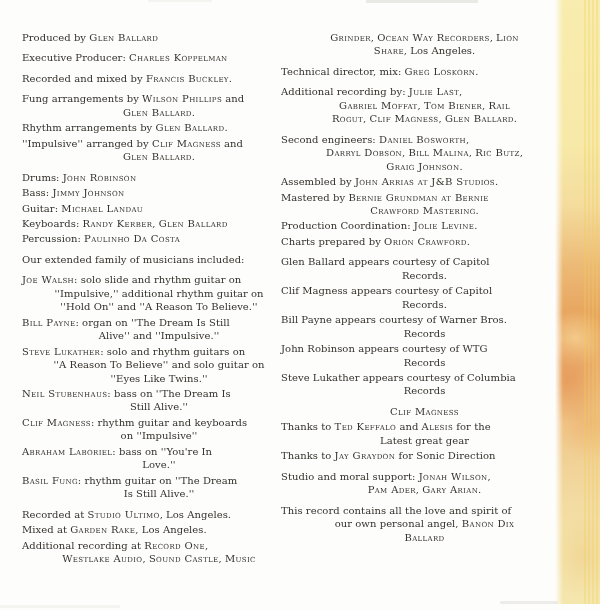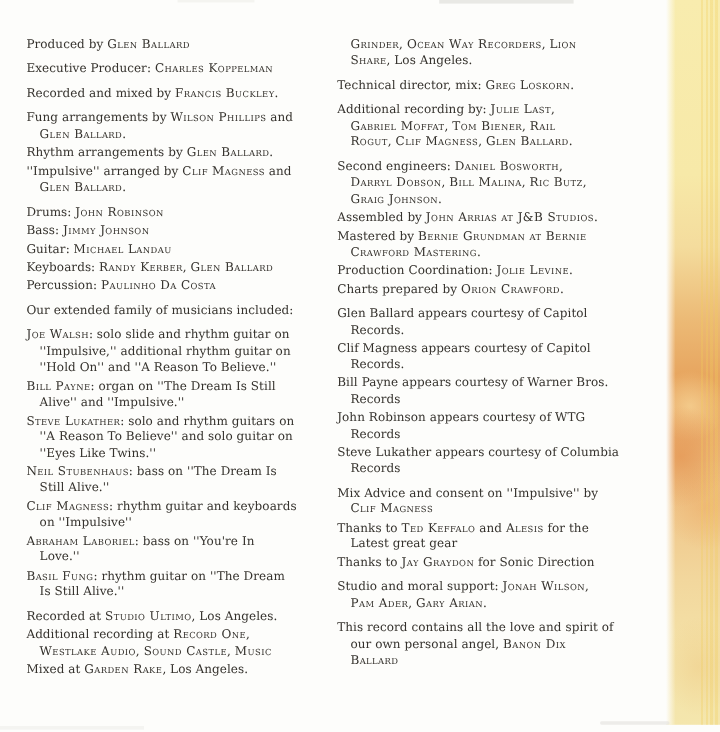--- a/index.html
+++ b/index.html
@@ -17,21 +17,21 @@
     top: 31px;
     font-size: 10px;
     line-height: 13.45px;
     letter-spacing: 0.05px;
   }
   .col-left  { left: 22px;  width: 263px; }
   .col-right { left: 281px; width: 276px; }
   .block + .block { margin-top: 7px; }
   .entry + .entry { margin-top: 2px; }
   .line { white-space: nowrap; }
-  .line.ind { padding-left: 11px; }
+  .line.ind { padding-left: 11px; text-align: center; }
   .sc { font-variant: small-caps; letter-spacing: 0.35px; }
   
   .band {
     position: absolute;
     right: 0; top: 0;
     width: 45px; height: 604px;
     background:
       radial-gradient(55px 60px at 28% 63%, rgba(226,140,72,0.55), rgba(226,140,72,0) 70%),
       radial-gradient(48px 50px at 75% 70%, rgba(236,170,100,0.50), rgba(236,170,100,0) 72%),
       radial-gradient(42px 42px at 45% 56%, rgba(250,222,160,0.60), rgba(250,222,160,0) 70%),
@@ -143,25 +143,25 @@
         <div class="entry">
           <div class="line"><span class="sc">Basil Fung</span><span>: rhythm guitar on ''The Dream</span></div>
           <div class="line ind"><span>Is Still Alive.''</span></div>
         </div>
       </div>
       <div class="block">
         <div class="entry">
           <div class="line"><span>Recorded at </span><span class="sc">Studio Ultimo</span><span>, Los Angeles.</span></div>
         </div>
         <div class="entry">
+          <div class="line"><span>Mixed at </span><span class="sc">Garden Rake</span><span>, Los Angeles.</span></div>
+        </div>
+        <div class="entry">
           <div class="line"><span>Additional recording at </span><span class="sc">Record One</span><span>,</span></div>
           <div class="line ind"><span class="sc">Westlake Audio</span><span>, </span><span class="sc">Sound Castle</span><span>, </span><span class="sc">Music</span></div>
-        </div>
-        <div class="entry">
-          <div class="line"><span>Mixed at </span><span class="sc">Garden Rake</span><span>, Los Angeles.</span></div>
         </div>
       </div>
     </div>
   <div class="col col-right">
       <div class="block">
         <div class="entry">
           <div class="line ind"><span class="sc">Grinder</span><span>, </span><span class="sc">Ocean Way Recorders</span><span>, </span><span class="sc">Lion</span></div>
           <div class="line ind"><span class="sc">Share</span><span>, Los Angeles.</span></div>
         </div>
       </div>
@@ -214,21 +214,20 @@
           <div class="line"><span>John Robinson appears courtesy of WTG</span></div>
           <div class="line ind"><span>Records</span></div>
         </div>
         <div class="entry">
           <div class="line"><span>Steve Lukather appears courtesy of Columbia</span></div>
           <div class="line ind"><span>Records</span></div>
         </div>
       </div>
       <div class="block">
         <div class="entry">
-          <div class="line"><span>Mix Advice and consent on ''Impulsive'' by</span></div>
           <div class="line ind"><span class="sc">Clif Magness</span></div>
         </div>
         <div class="entry">
           <div class="line"><span>Thanks to </span><span class="sc">Ted Keffalo</span><span> and </span><span class="sc">Alesis</span><span> for the</span></div>
           <div class="line ind"><span>Latest great gear</span></div>
         </div>
         <div class="entry">
           <div class="line"><span>Thanks to </span><span class="sc">Jay Graydon</span><span> for Sonic Direction</span></div>
         </div>
       </div>

